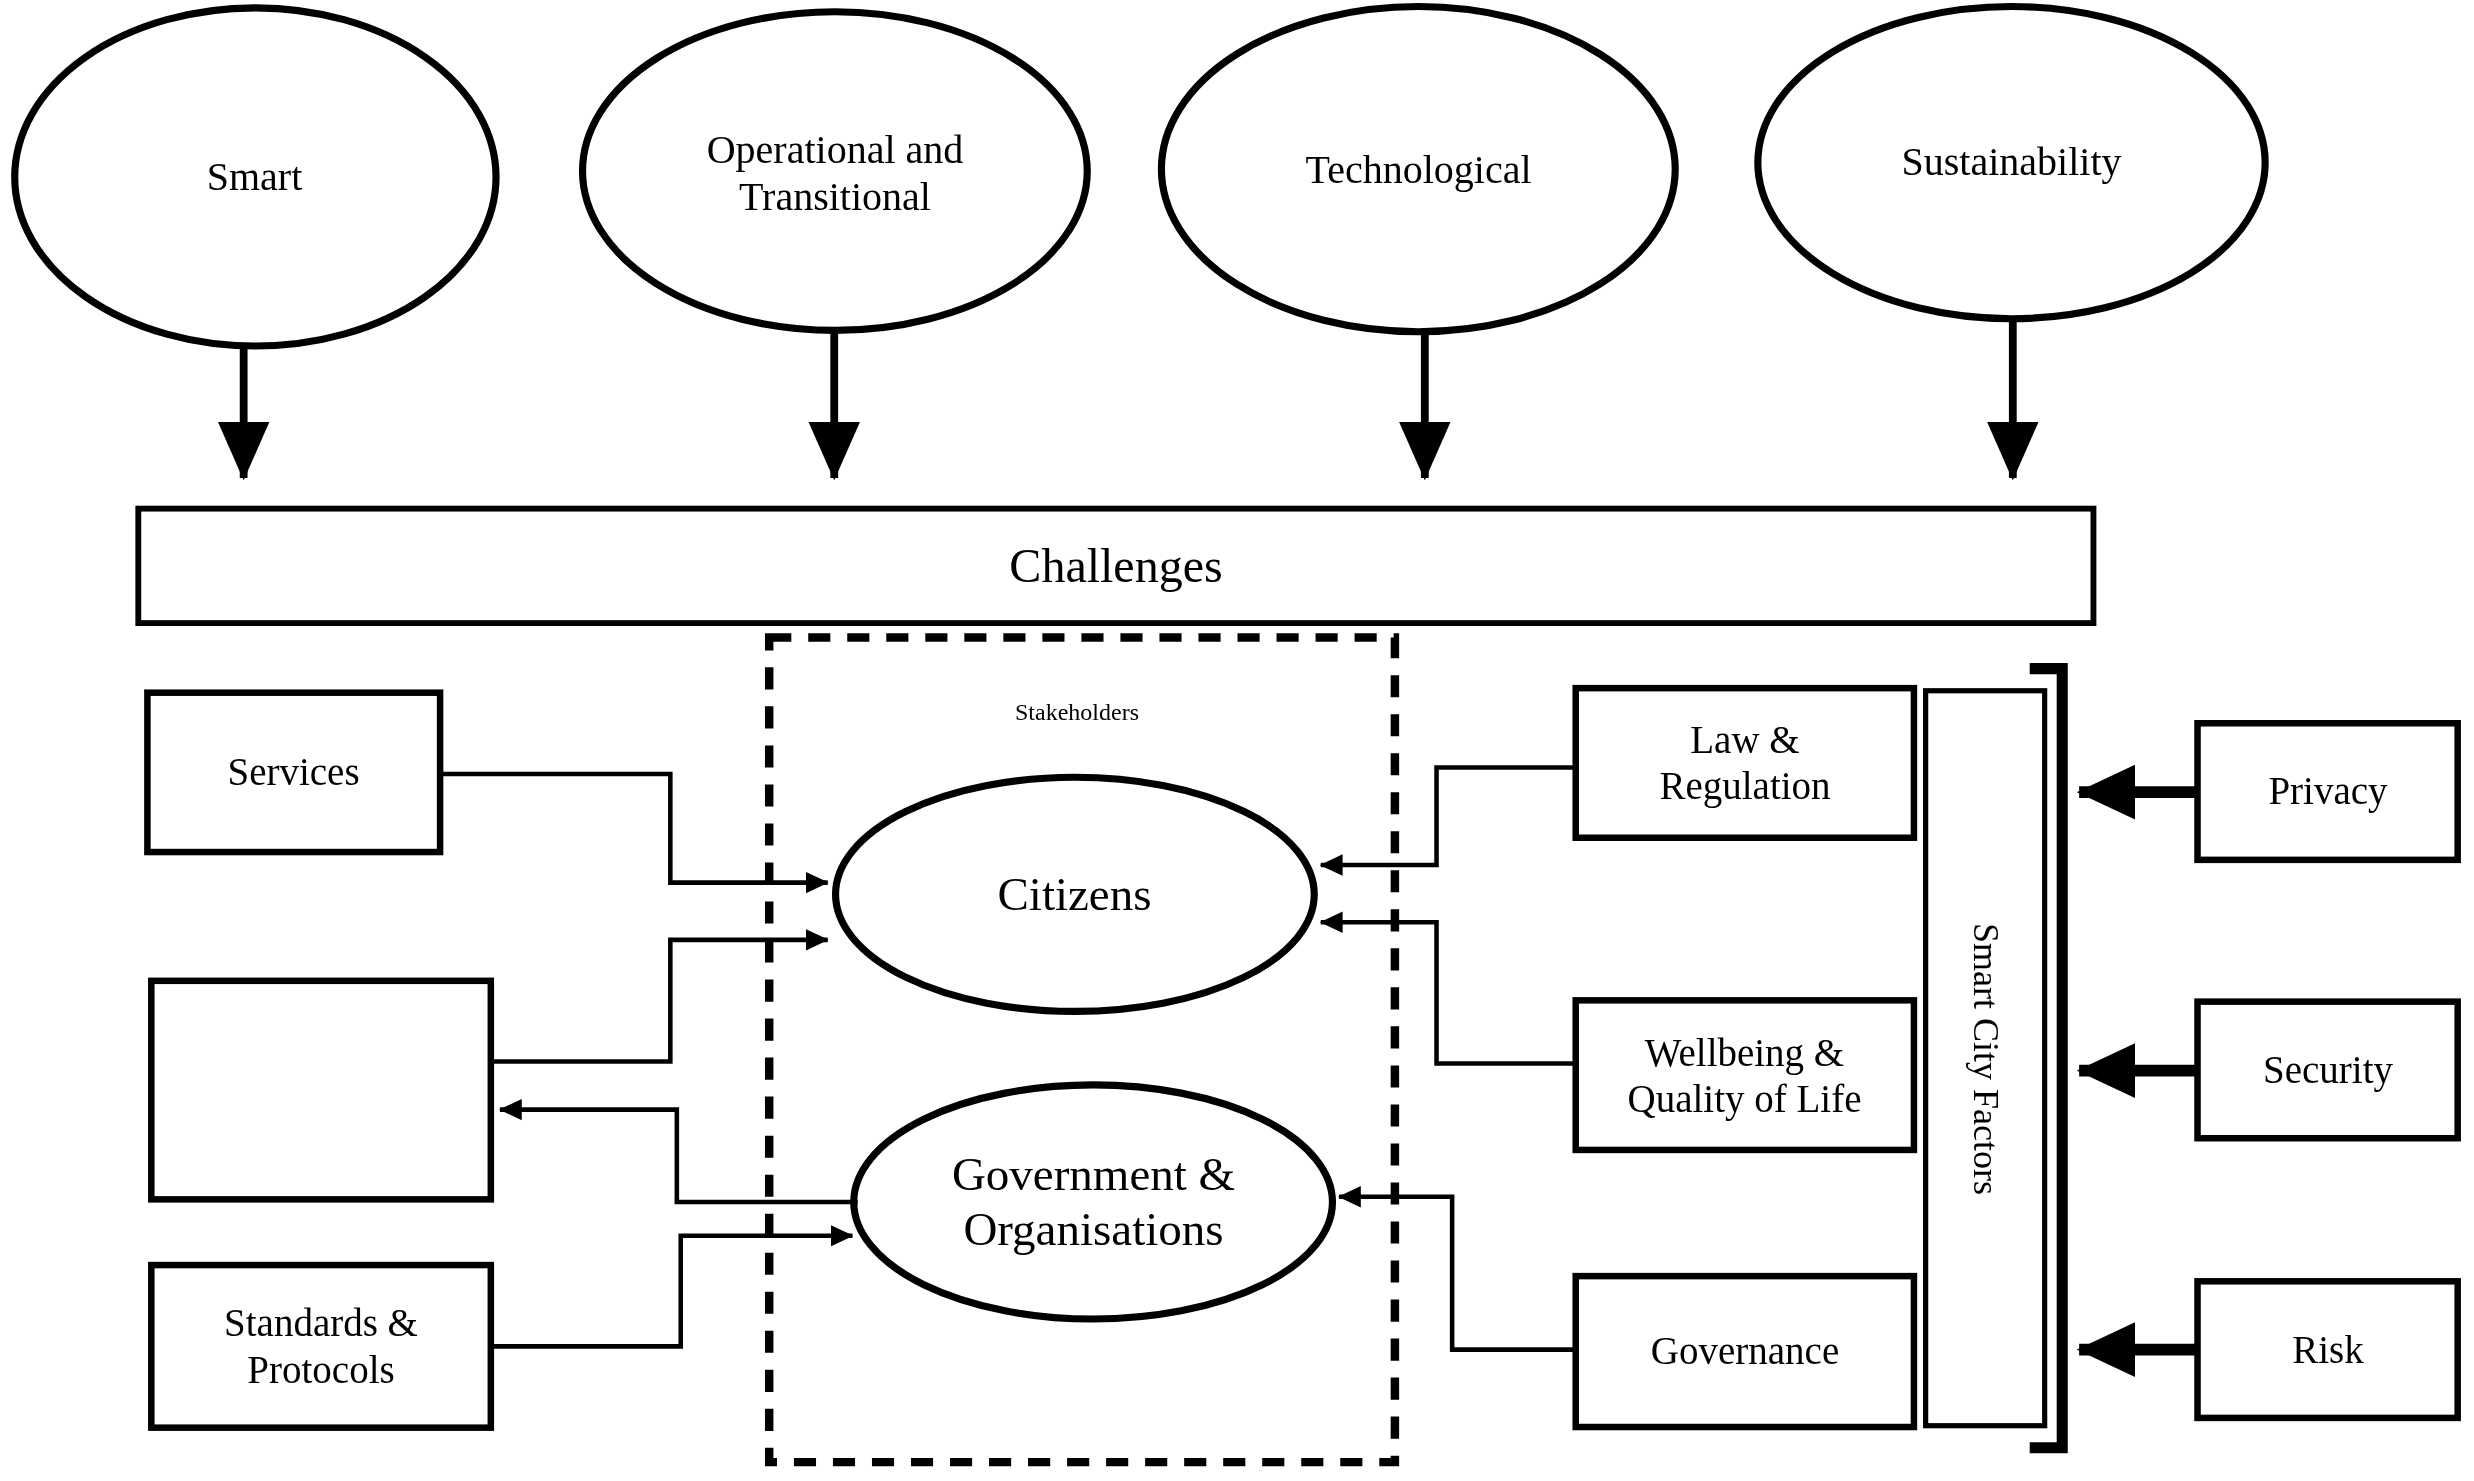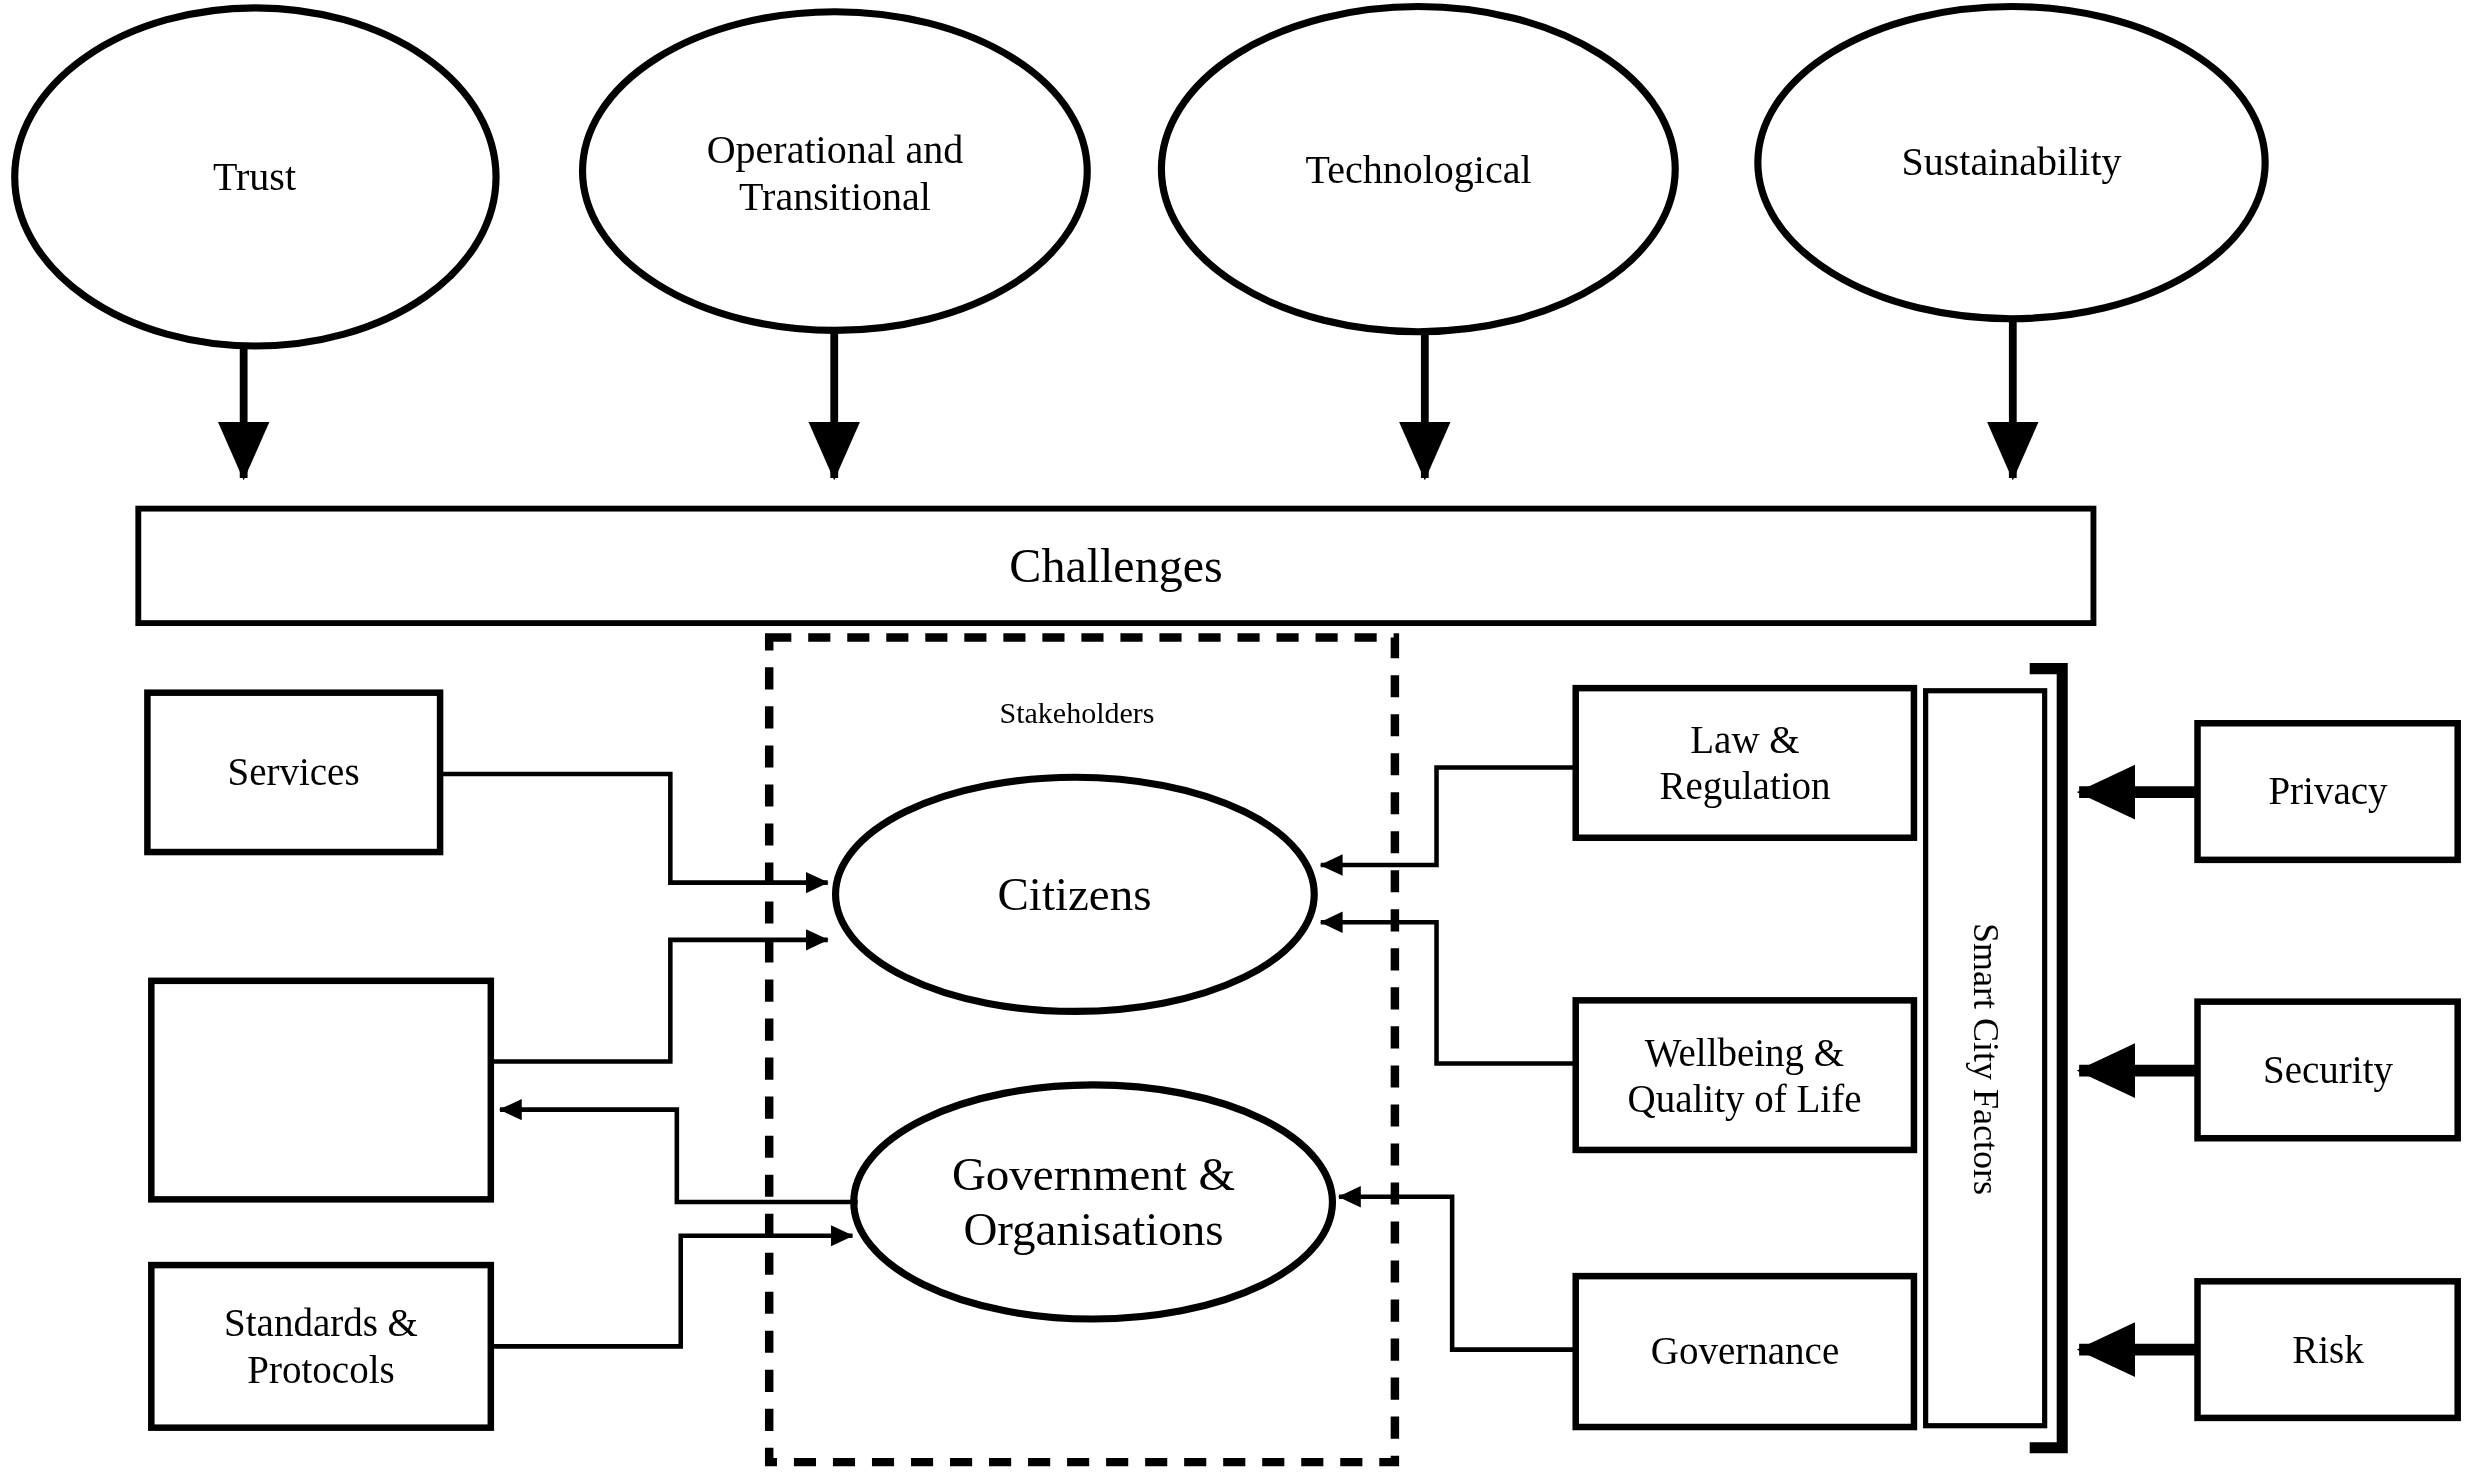--- a/index.html
+++ b/index.html
@@ -5,21 +5,21 @@
   html,body{margin:0;padding:0;background:#ffffff;}
   body{font-family:"Liberation Serif", serif;}
   #stage{position:relative;width:2475px;height:1481px;background:#ffffff;overflow:hidden;}
   #vec{position:absolute;left:0;top:0;width:2475px;height:1481px;}
   .lbl{position:absolute;display:flex;align-items:center;justify-content:center;
        text-align:center;color:#000;line-height:1.18;font-family:"Liberation Serif", serif;}
   .topcap{font-size:40px;}
   .challenge{font-size:48px;}
   .boxlbl{font-size:39px;}
   .elliplbl{font-size:47px;}
-  .stakelbl{font-size:30px;text-align:right;}
+  .stakelbl{font-size:24px;text-align:right;}
   .vertlbl{font-size:36px;writing-mode:vertical-rl;text-orientation:mixed;
            display:flex;align-items:center;justify-content:center;}
 </style>
 </head>
 <body>
 
 <div id="stage">
 
   <svg id="vec" viewBox="0 0 3804 2277" xmlns="http://www.w3.org/2000/svg">
     <defs>
@@ -145,21 +145,21 @@
       <line x1="3374" y1="1218" x2="3196" y2="1218" stroke="#000" stroke-width="18" marker-end="url(#ahFat)"></line>
     </g>
     <g>
       <line x1="3374" y1="1646" x2="3196" y2="1646" stroke="#000" stroke-width="18" marker-end="url(#ahFat)"></line>
     </g>
     <g>
       <line x1="3374" y1="2075" x2="3196" y2="2075" stroke="#000" stroke-width="18" marker-end="url(#ahFat)"></line>
     </g>
   </svg>
 
-  <div class="lbl topcap" style="left:118px;top:157px;width:273px;height:40px;">Trust</div>
+  <div class="lbl topcap" style="left:118px;top:157px;width:273px;height:40px;">Smart</div>
 
   <div class="lbl topcap" style="left:679px;top:124px;width:312px;height:98px;white-space:pre-line;">Operational and
 Transitional</div>
 
   <div class="lbl topcap" style="left:1256px;top:150px;width:325px;height:40px;">Technological</div>
 
   <div class="lbl topcap" style="left:1849px;top:142px;width:325px;height:40px;">Sustainability</div>
 
   <div class="lbl challenge" style="left:138px;top:509px;width:1956px;height:114px;">Challenges</div>
 

